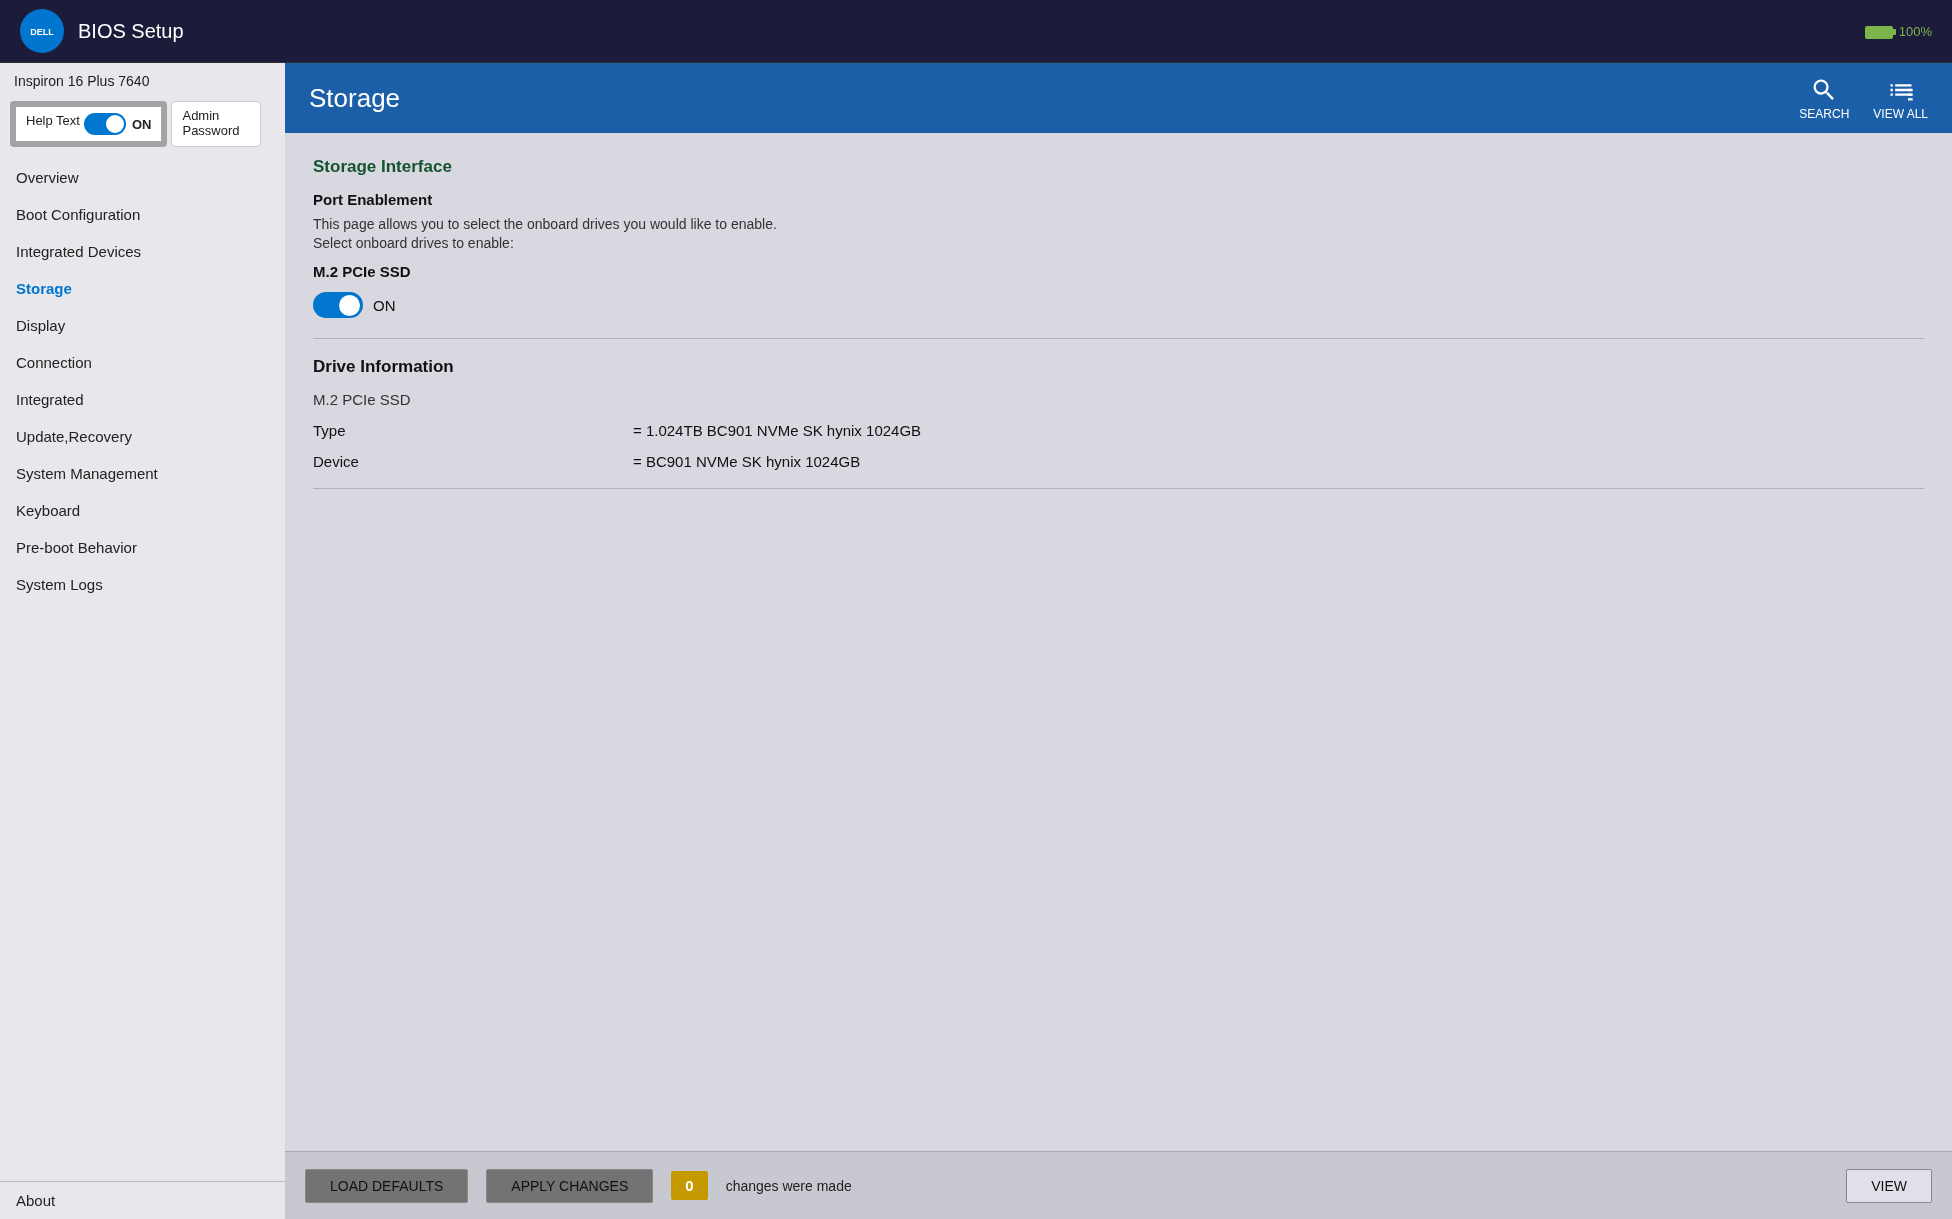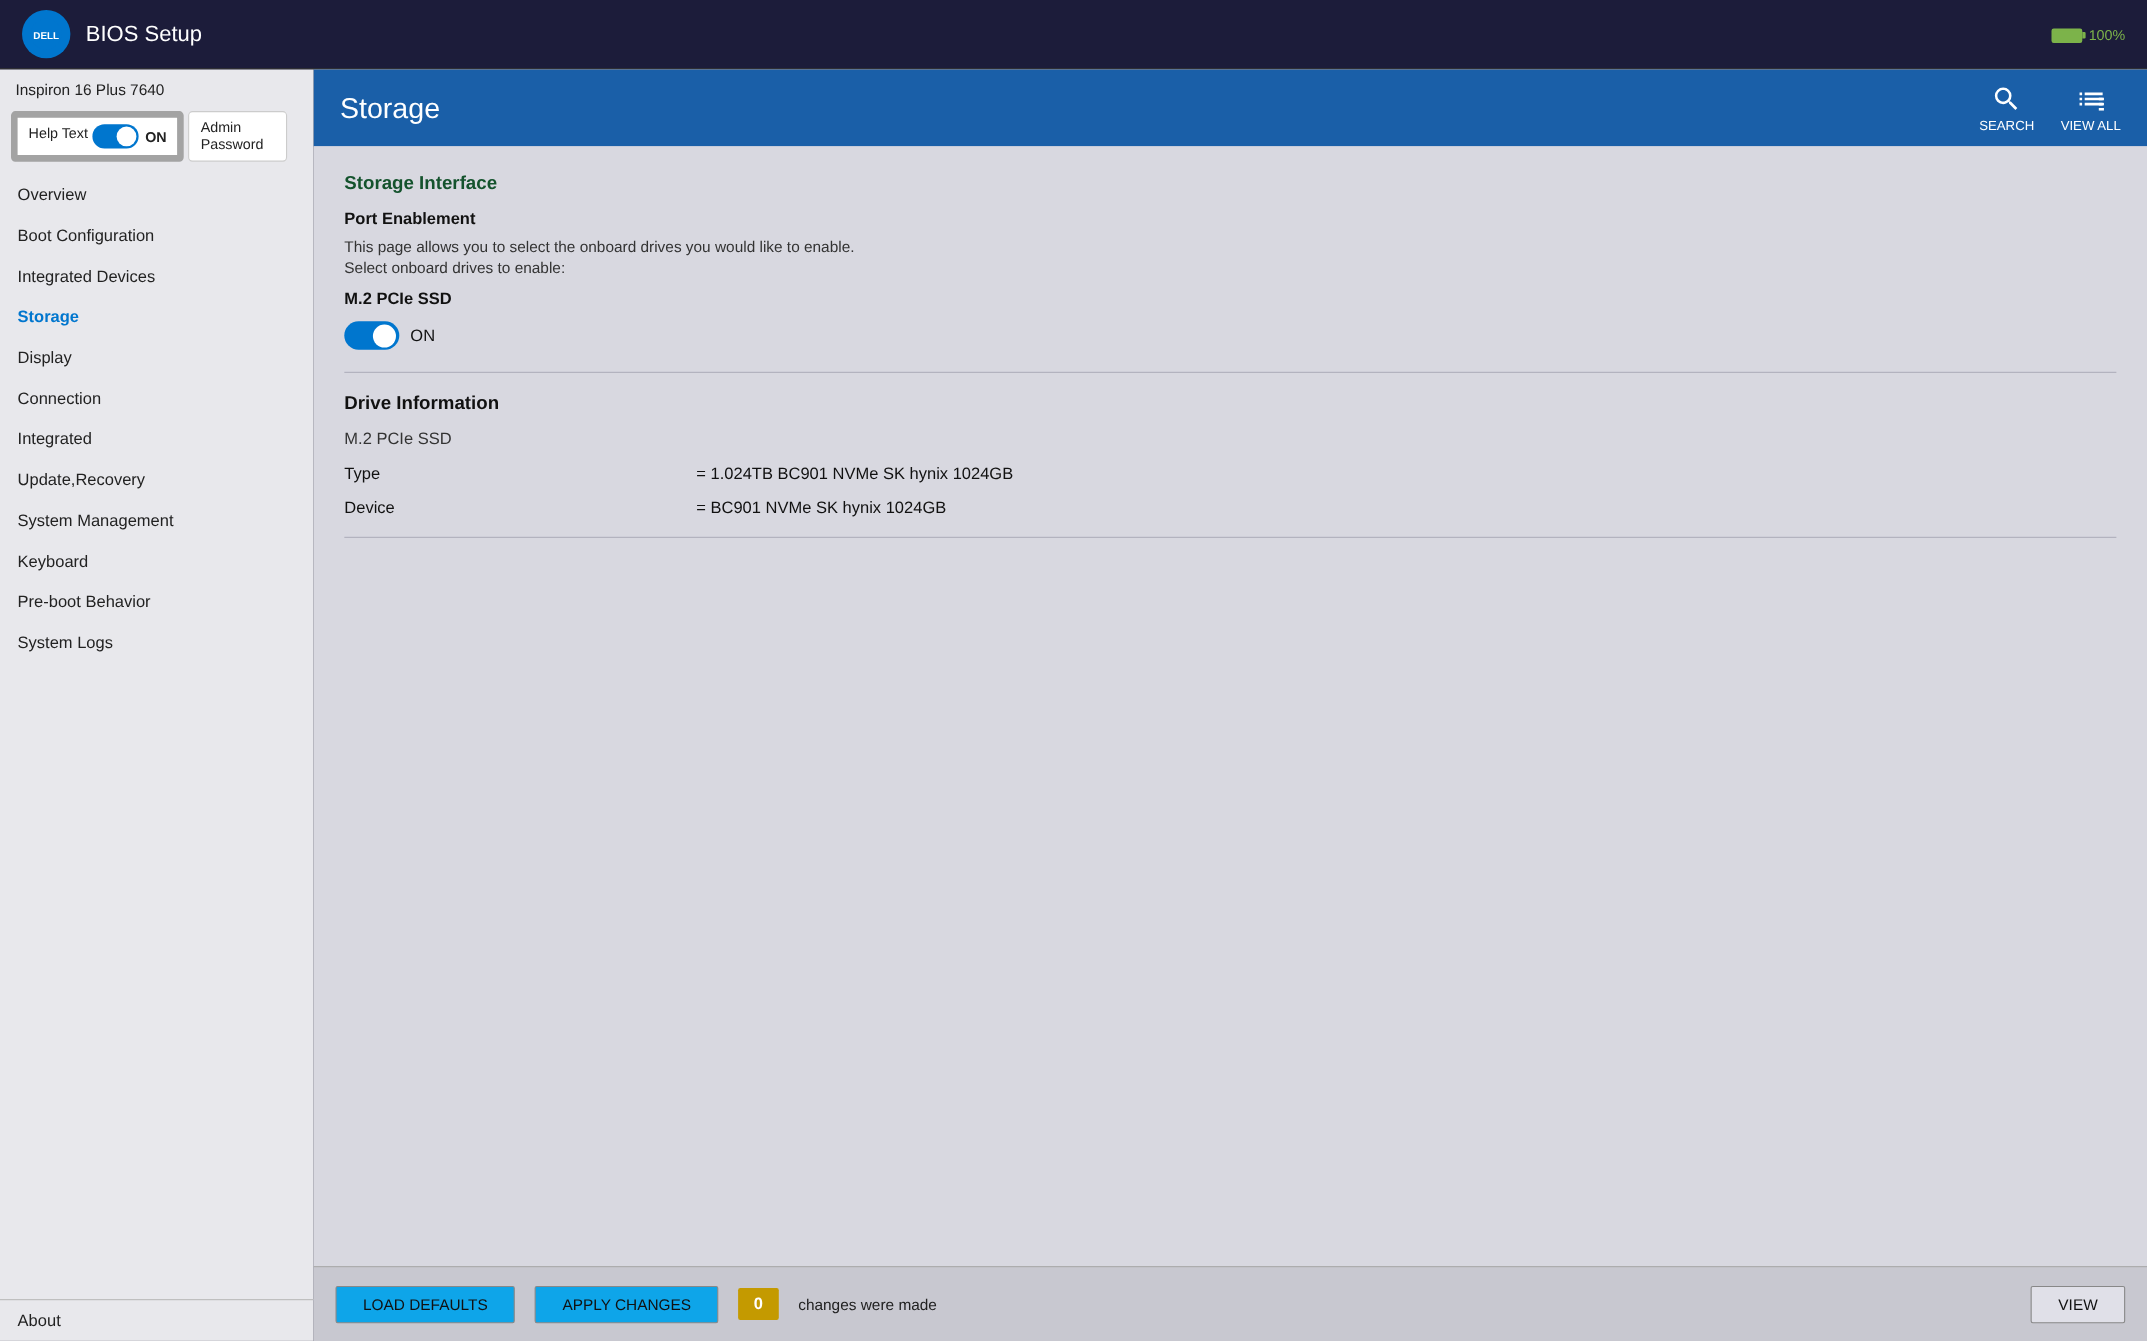--- a/index.html
+++ b/index.html
@@ -324,21 +324,21 @@
       height: 68px;
       display: flex;
       align-items: center;
       padding: 0 20px;
       gap: 18px;
       flex-shrink: 0;
       border-top: 1px solid #aaa;
     }
     .bottom-btn {
       border: 1px solid #888;
-      background: #0ea5e9;
+      background: #737373;
       padding: 8px 24px;
       font-size: 14px;
       cursor: pointer;
       border-radius: 2px;
       color: #111;
     }
     .changes-badge {
       background: #c49a00;
       color: white;
       font-size: 15px;

